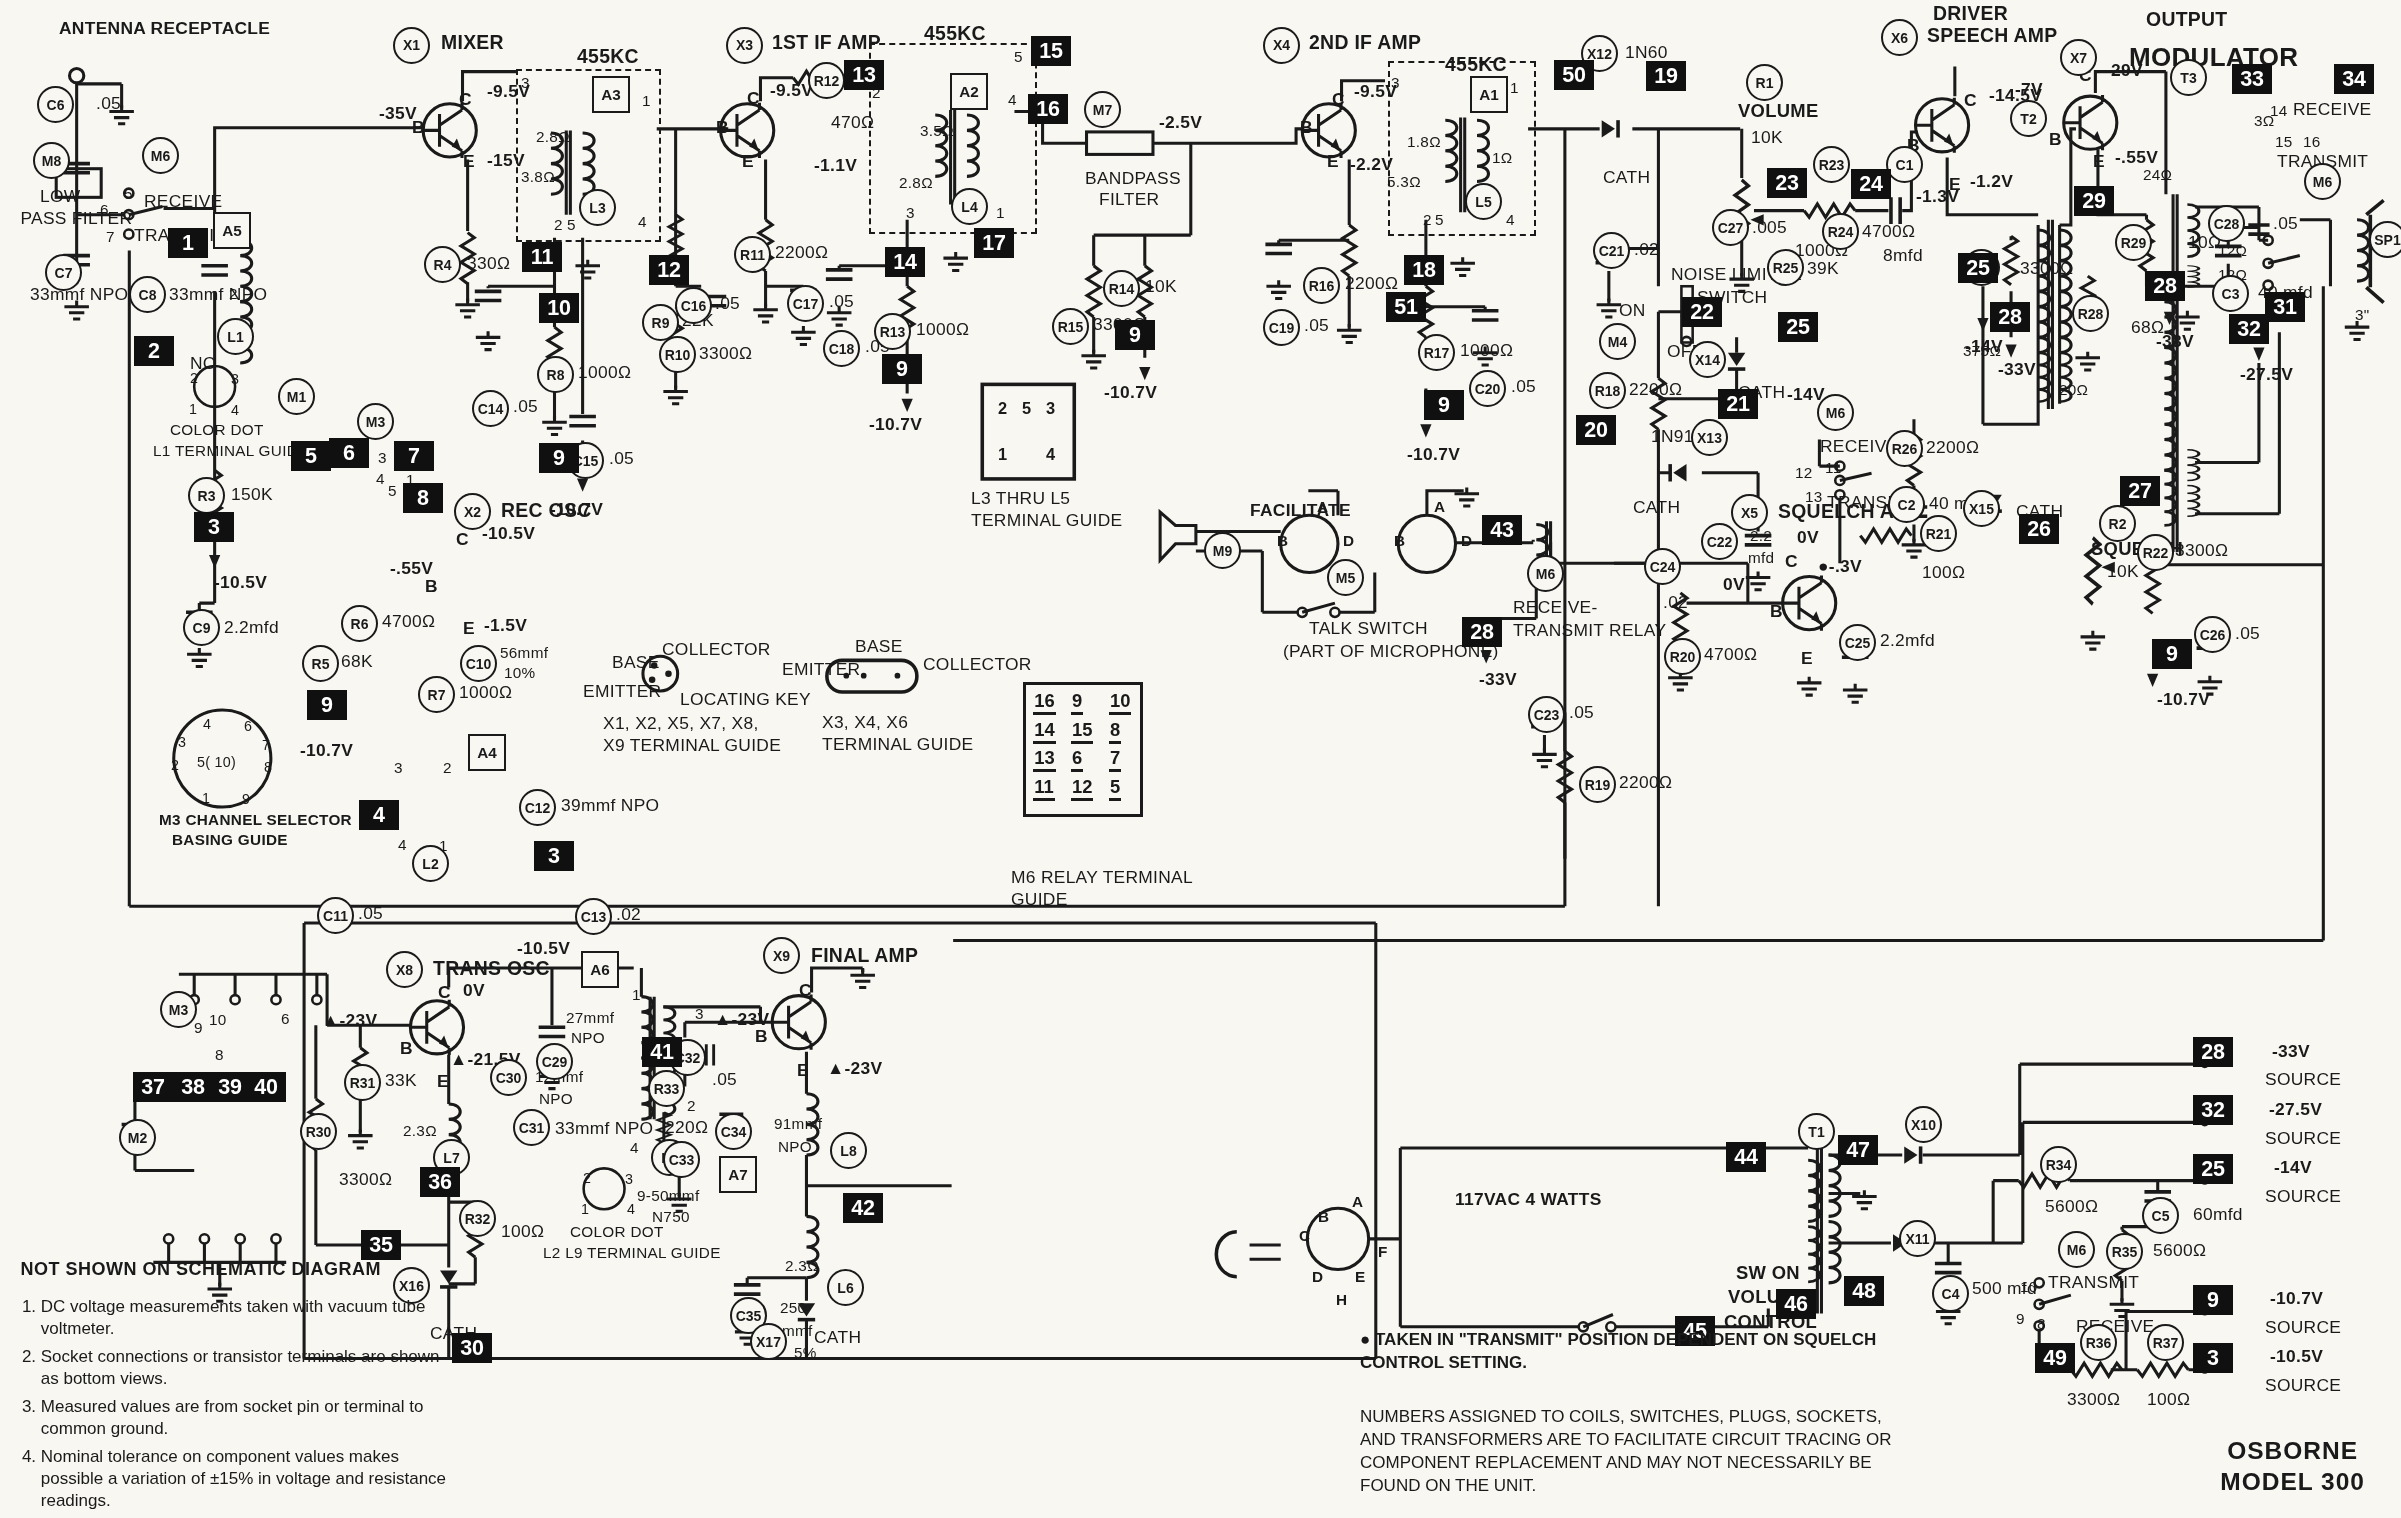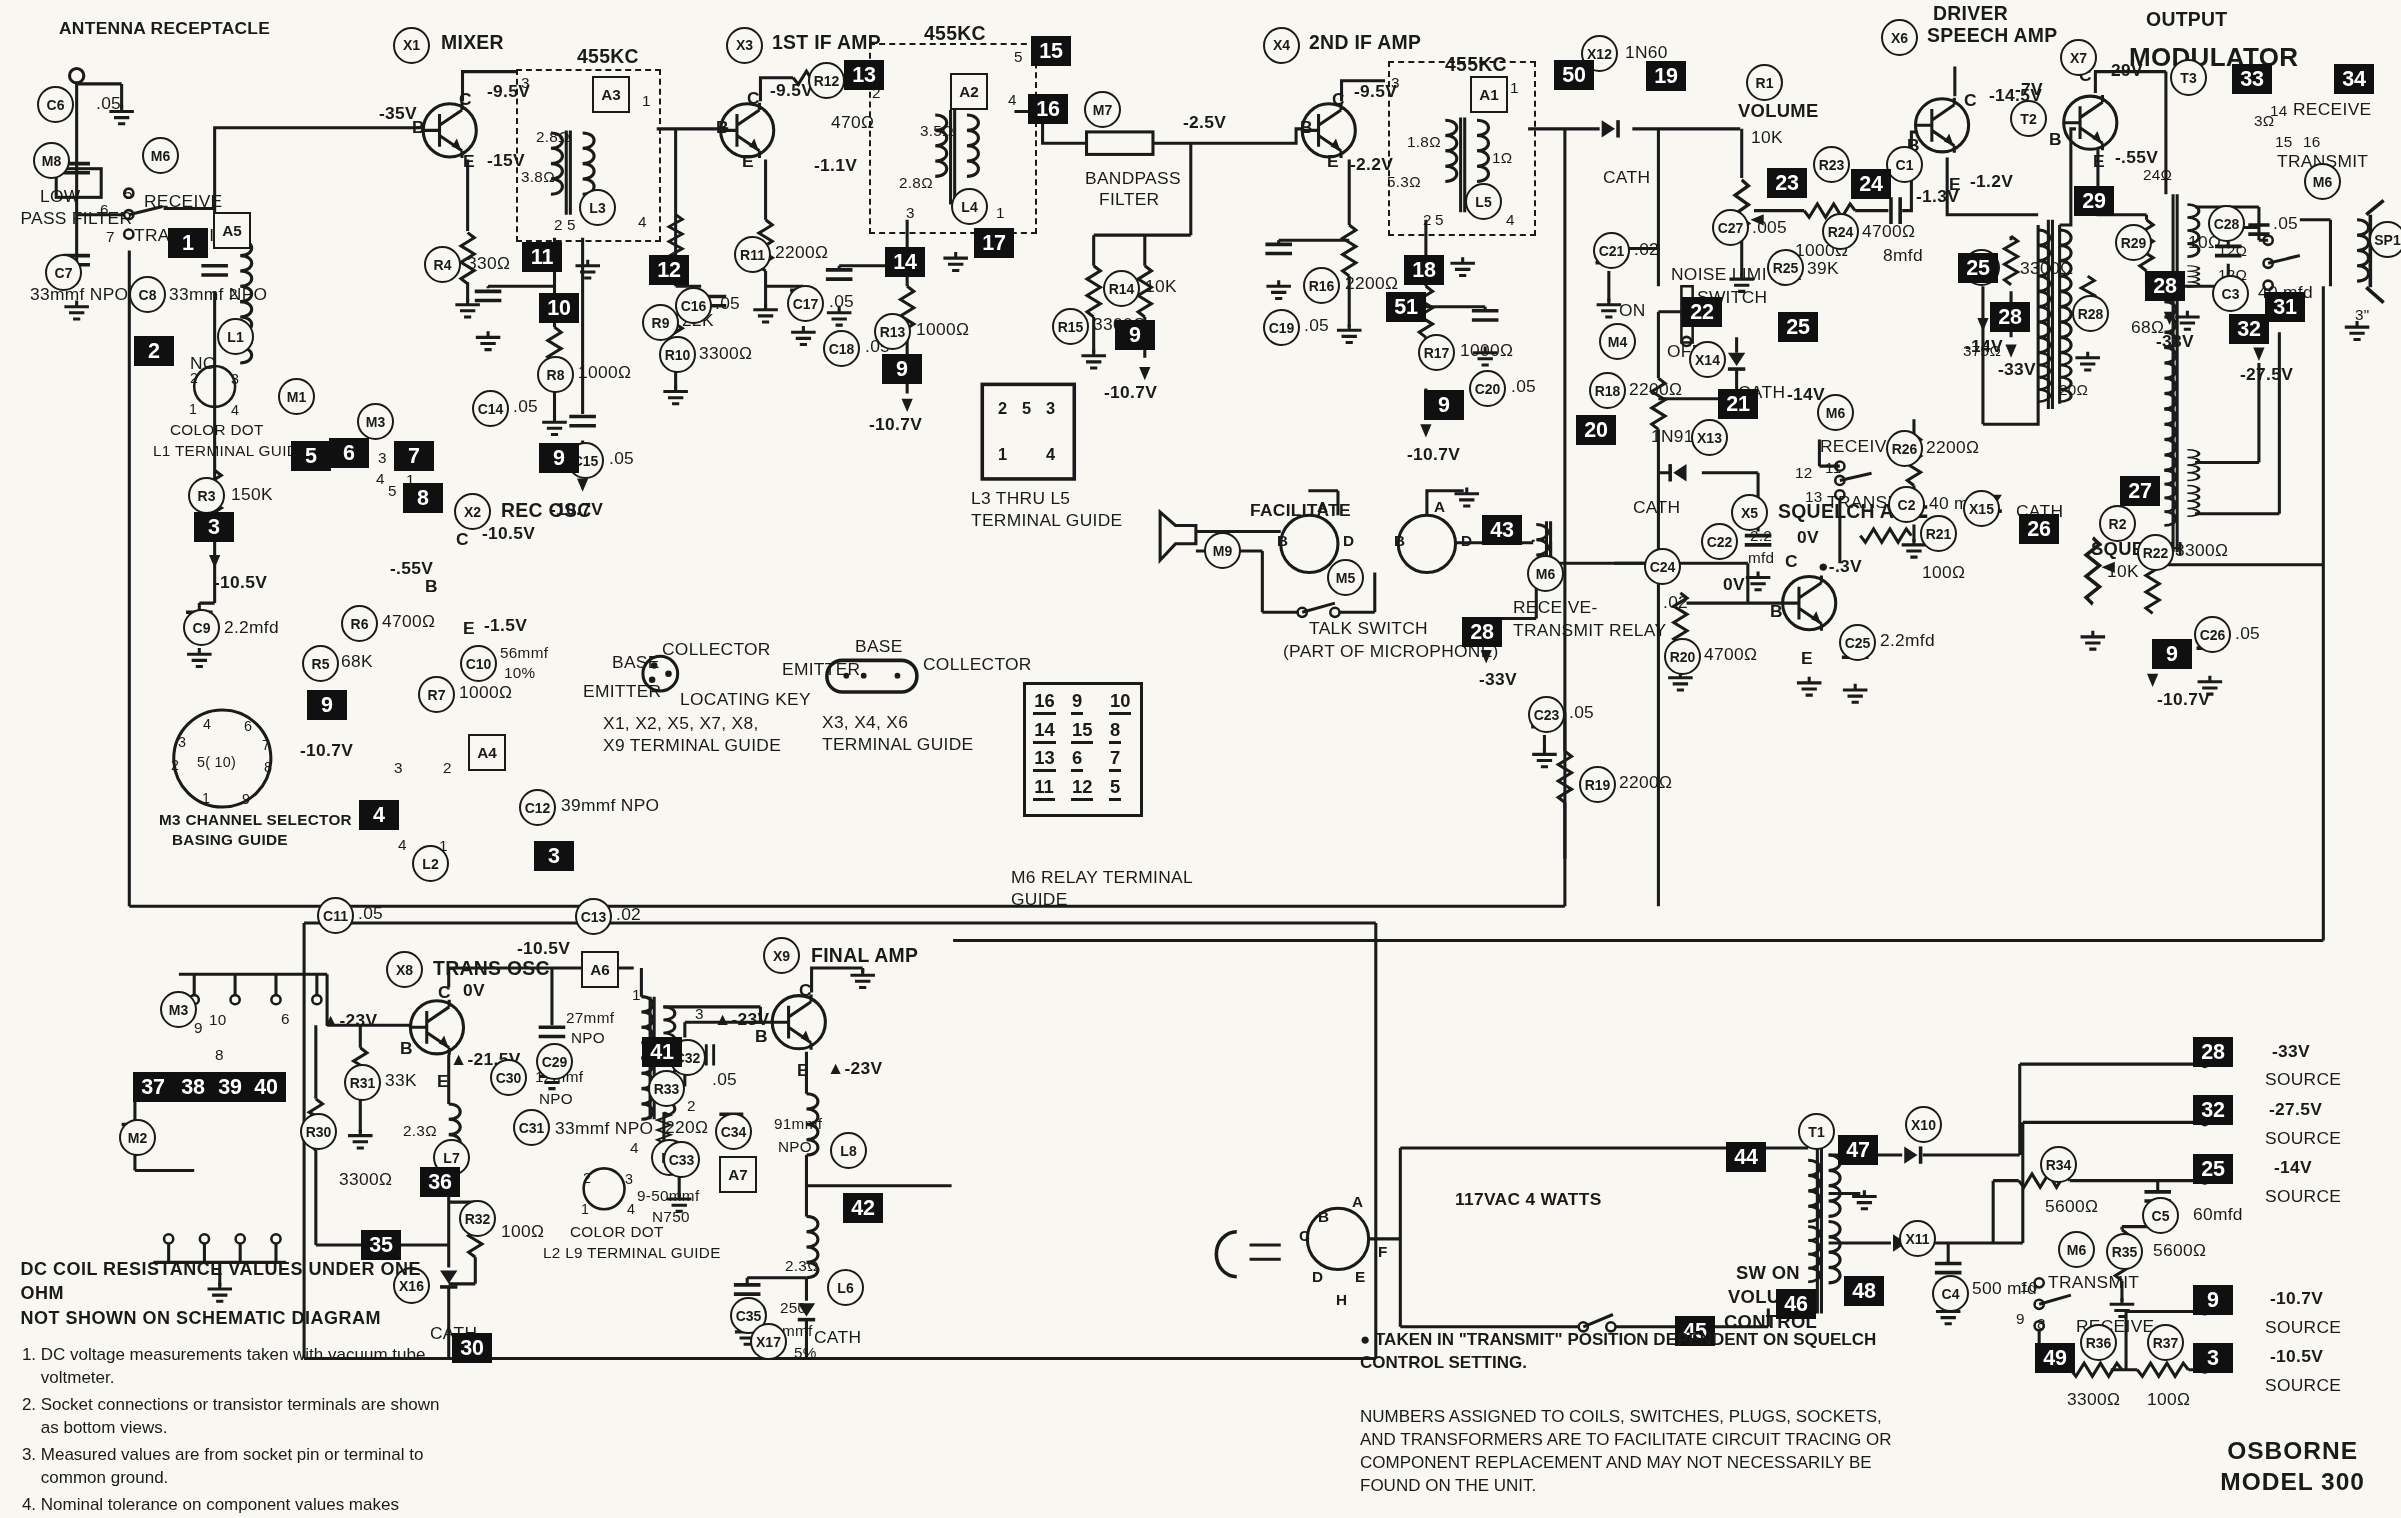--- a/index.html
+++ b/index.html
@@ -411,21 +411,20 @@
   <use href="#dot" transform="translate(1276,1330) scale(0.8)"></use>
   <use href="#dot" transform="translate(1308,1318) scale(0.8)"></use>
   <rect x="1618" y="1292" width="176" height="62" rx="30" stroke="#1a1a1a" stroke-width="7" fill="none"></rect>
   <use href="#dot" transform="translate(1656,1322) scale(0.7)"></use>
   <use href="#dot" transform="translate(1690,1322) scale(0.7)"></use>
   <use href="#dot" transform="translate(1756,1322) scale(0.7)"></use>
   <rect x="1922" y="752" width="180" height="185" stroke="#1a1a1a" stroke-width="7" fill="none"></rect>
 </svg>
 
 <div class="notes" style="left:20.4px;top:1257px;width:440px">
-  <div class="h">DC COIL RESISTANCE VALUES UNDER ONE OHM</div>
   <div class="h">NOT SHOWN ON SCHEMATIC DIAGRAM</div>
   <ol id="note-items">
         <li>DC voltage measurements taken with vacuum tube voltmeter.</li>
         <li>Socket connections or transistor terminals are shown as bottom views.</li>
         <li>Measured values are from socket pin or terminal to common ground.</li>
         <li>Nominal tolerance on component values makes possible a variation of ±15% in voltage and resistance readings.</li>
       </ol>
 
 </div>
 
@@ -526,21 +525,21 @@
     <div class="txt b" style="left: 924px; top: 23.5px; font-size: 19.4px;">455KC</div>
     <div class="txt" style="left: 920px; top: 123px; font-size: 15.3px;">3.5Ω</div>
     <div class="txt" style="left: 899px; top: 175px; font-size: 15.3px;">2.8Ω</div>
     <div class="txt" style="left: 872px; top: 85px; font-size: 15.3px;">2</div>
     <div class="txt" style="left: 1014px; top: 49px; font-size: 15.3px;">5</div>
     <div class="txt" style="left: 1008px; top: 92px; font-size: 15.3px;">4</div>
     <div class="txt" style="left: 906px; top: 205px; font-size: 15.3px;">3</div>
     <div class="txt" style="left: 996px; top: 205px; font-size: 15.3px;">1</div>
     <div class="txt" style="left: 1085px; top: 170px;">BANDPASS</div>
     <div class="txt" style="left: 1099px; top: 191px;">FILTER</div>
-    <div class="txt b" style="left: 1159px; top: 114px; margin-left: 24px;">-2.5V</div>
+    <div class="txt b" style="left: 1159px; top: 114px;">-2.5V</div>
     <div class="txt b" style="left: 869px; top: 416px;">-10.7V</div>
     <div class="txt b" style="left: 1104px; top: 384px;">-10.7V</div>
     <div class="txt b" style="left: 998px; top: 400px; font-size: 16.4px;">2</div>
     <div class="txt b" style="left: 1022px; top: 400px; font-size: 16.4px;">5</div>
     <div class="txt b" style="left: 1046px; top: 400px; font-size: 16.4px;">3</div>
     <div class="txt b" style="left: 998px; top: 446px; font-size: 16.4px;">1</div>
     <div class="txt b" style="left: 1046px; top: 446px; font-size: 16.4px;">4</div>
     <div class="txt" style="left: 971px; top: 490px;">L3 THRU L5</div>
     <div class="txt" style="left: 971px; top: 512px;">TERMINAL GUIDE</div>
     <div class="txt b" style="left: 1354px; top: 83px;">-9.5V</div>

